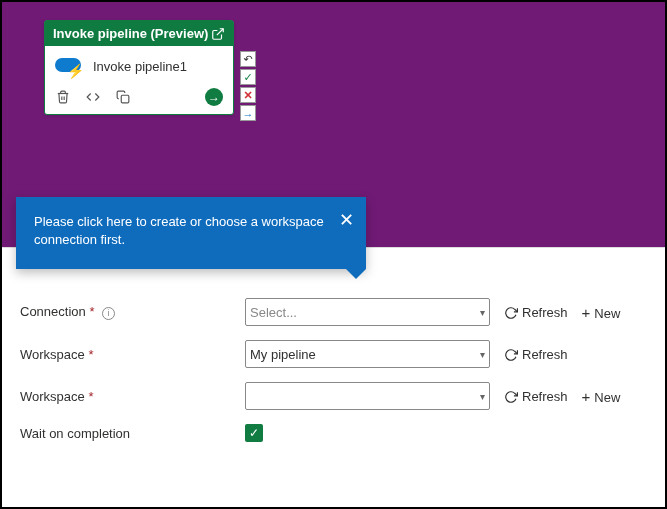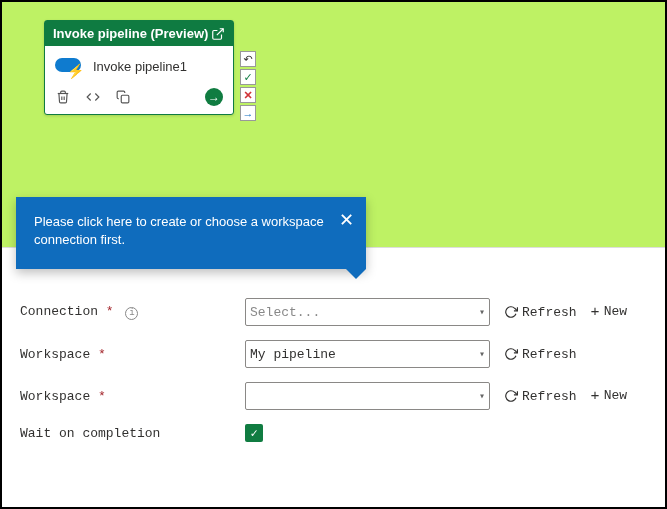--- a/index.html
+++ b/index.html
@@ -12,21 +12,21 @@
     height: 509px;
     border: 2px solid #000;
     position: relative;
     overflow: hidden;
     background: #fff;
   }
   .canvas-area {
     position: absolute;
     top: 0; left: 0; right: 0;
     height: 245px;
-    background: #bef264;
+    background: #701a75;
   }
   .activity-card {
     position: absolute;
     top: 18px;
     left: 42px;
     width: 190px;
     border: 1px solid #107c41;
     border-radius: 3px;
     background: #fff;
     box-shadow: 0 1px 3px rgba(0,0,0,.15);
@@ -112,21 +112,20 @@
     color:#888;
   }
   .radio {
     width:14px;height:14px;border:1.5px solid #888;border-radius:50%;
     display:inline-block; vertical-align:middle; margin-right:6px;
   }
   .form-row {
     display:flex;
     align-items:center;
     margin-bottom:14px;
-    font-family:Liberation Mono, monospace;
   }
   .form-label {
     width: 225px;
     font-size: 13px;
   }
   .req { color:#a4262c; }
   .info {
     display:inline-flex; width:13px;height:13px;border:1px solid #888;
     border-radius:50%; font-size:9px; align-items:center; justify-content:center;
     color:#888; margin-left:4px;
@@ -143,21 +142,21 @@
     background:#fff;
   }
   .select .ph { color:#888; }
   .select .chev { color:#666; font-size:10px; }
   .actions {
     display:flex; align-items:center; gap:14px;
     margin-left:14px;
     font-size:13px;
     color:#323130;
   }
-  .actions .act { display:flex; align-items:flex-start; gap:4px; cursor:pointer; }
+  .actions .act { display:flex; align-items:flex-end; gap:4px; cursor:pointer; }
   .chk {
     width:18px;height:18px;background:#107c41;border-radius:2px;
     display:flex;align-items:center;justify-content:center;color:#fff;font-size:12px;
   }
 
   .callout {
     position:absolute;
     top:195px; left:14px;
     width:350px;
     background:#0f6cbd;

